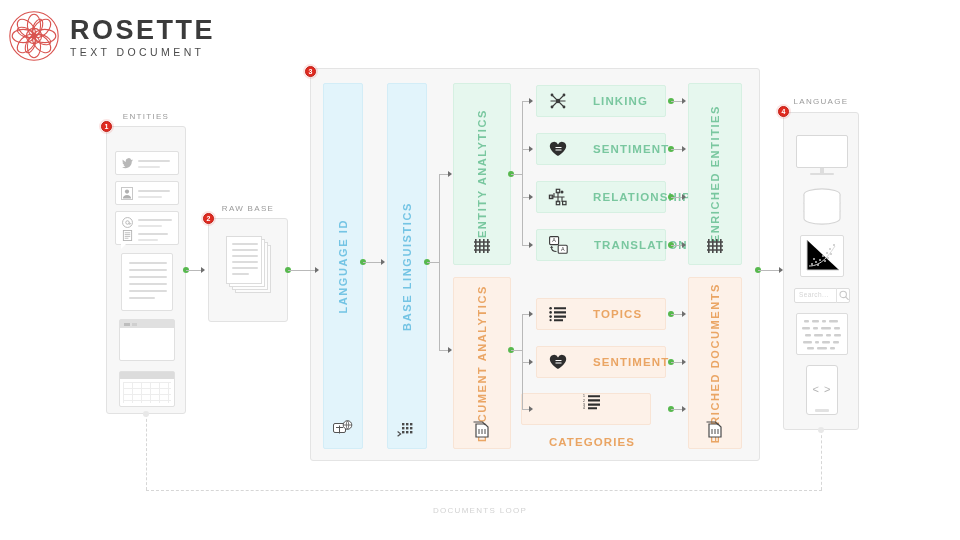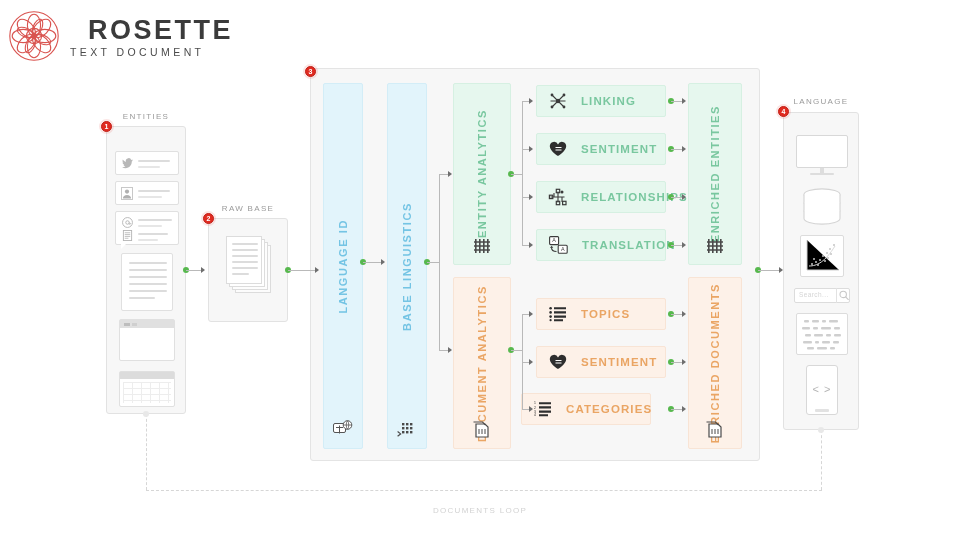--- a/index.html
+++ b/index.html
@@ -10,21 +10,21 @@
     overflow: hidden;
   }
   #stage { position: relative; width: 960px; height: 540px; background:#fff; }
 
   
   .logo-wrap { position:absolute; left:8px; top:8px; width:230px; height:56px; }
   .logo-mark { position:absolute; left:0; top:2px; width:52px; height:52px; }
   .logo-text { position:absolute; left:62px; top:8px; }
   .logo-title {
     font-size:27px; font-weight:bold; letter-spacing:2.5px;
-    color:#3b3b3b; line-height:28px;margin-left:18px;
+    color:#3b3b3b; line-height:28px;
   }
   .logo-sub {
     font-size:10.5px; letter-spacing:3.4px; color:#4a4a4a;
     line-height:14px; margin-top:1px;
   }
 
   
   .panel-label {
     position:absolute; font-size:8px; letter-spacing:1.3px;
     color:#9a9a9a; text-align:center; white-space:nowrap;
@@ -79,21 +79,21 @@
   .blue  { background:#e2f4fb; border:1px solid #d3edf7; }
   .blue  .vtext { color:#74c4e4; }
   .green { background:#e6f7ee; border:1px solid #d6f0e2; }
   .green .vtext { color:#79c79f; }
   .peach { background:#fdf1e8; border:1px solid #f8e4d5; }
   .peach .vtext { color:#eaa564; }
 
   
   .frow {
     position:absolute; height:32px; border-radius:2px;
-    display:flex; align-items:center; padding-left:12px; gap:14px;
+    display:flex; align-items:center; padding-left:12px; gap:26px;
   }
   .frow .flabel {
     font-size:11.5px; font-weight:bold; letter-spacing:1.1px;
   }
   .frow.g { background:#e6f7ee; border:1px solid #d6f0e2; }
   .frow.g .flabel { color:#79c79f; }
   .frow.o { background:#fdf1e8; border:1px solid #f8e4d5; }
   .frow.o .flabel { color:#eaa564; }
 
   
@@ -402,21 +402,21 @@
         <svg width="18" height="16" viewBox="0 0 18 16">
           <path d="M9 15S0.8 10 0.8 5.2A4.3 4.3 0 0 1 9 3.4a4.3 4.3 0 0 1 8.2 1.8C17.2 10 9 15 9 15z" fill="#2e2e2e"></path>
           <g stroke="#fff" stroke-width="1.2">
               <path d="M6.5 6.5h6M6.5 9h6"></path>
             </g>
         </svg>
       </span>
       <span class="flabel">SENTIMENT</span>
     </div>
 
-    <div class="frow o" style="left:210px; top:324px; width:130px;">
+    <div class="frow o" style="left:210px; top:324px; width:130px;flex-direction:column;">
       <span>
         <svg width="18" height="16" viewBox="0 0 18 16">
           <g fill="#2e2e2e" font-size="3.4" font-family="Liberation Sans, sans-serif">
             <text x="0" y="3.4">1</text>
               <text x="0" y="7.6">2</text>
               <text x="0" y="11.8">3</text>
               <text x="0" y="15.4">4</text>
           </g>
           <g stroke="#2e2e2e" stroke-width="2.1">
               <path d="M5 2.2h12M5 6.4h12M5 10.6h12M5 14.2h9"></path>

